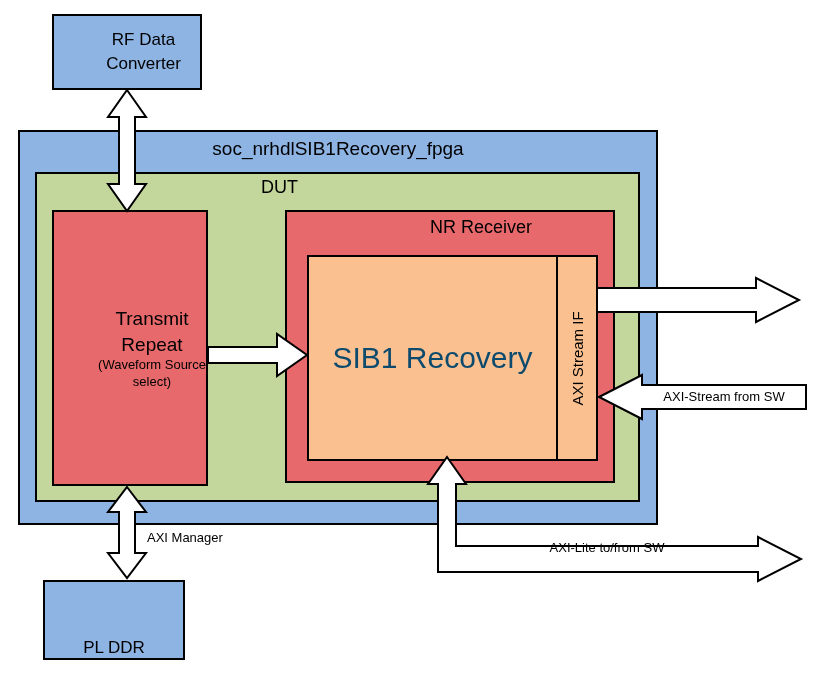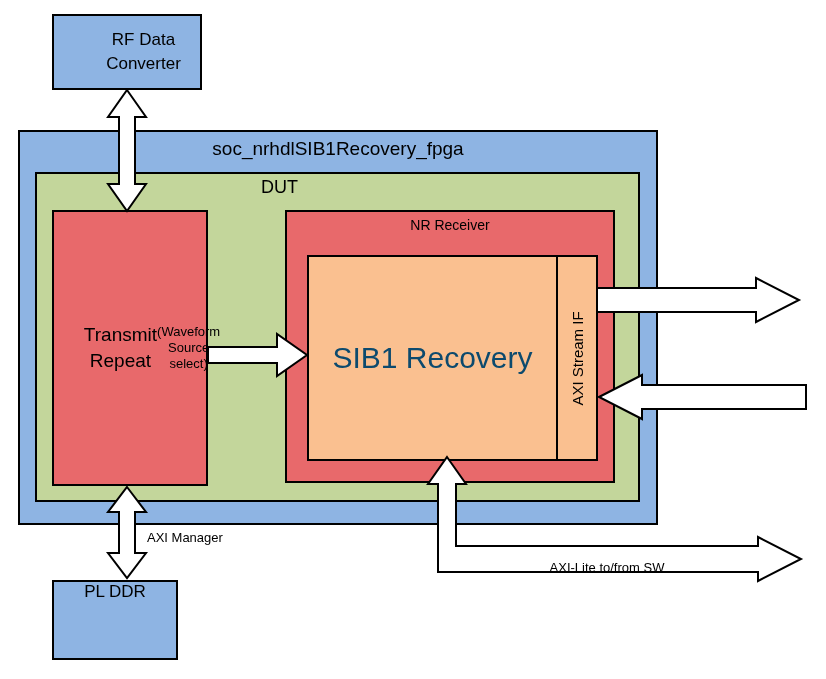--- a/index.html
+++ b/index.html
@@ -21,35 +21,35 @@
     box-sizing: border-box;
   }
   .blue   { background: var(--blue,   #8eb4e3); }
   .green  { background: var(--green,  #c3d69b); }
   .red    { background: var(--red,    #e8696b); }
   .orange { background: var(--orange, #fac090); }
 
   #rf     { left: 52px;  top: 14px;  width: 150px; height: 76px;  display:flex; align-items:center; justify-content:center;padding-left:33px; }
   #fpga   { left: 18px;  top: 130px; width: 640px; height: 395px; }
   #dut    { left: 35px;  top: 172px; width: 605px; height: 330px; }
-  #tr     { left: 52px;  top: 210px; width: 156px; height: 276px; display:flex; align-items:center; justify-content:center;padding-left:44px; }
+  #tr     { left: 52px;  top: 210px; width: 156px; height: 276px; display:flex; flex-direction:column; align-items:center; justify-content:center;padding-left:44px; }
   #nr     { left: 285px; top: 210px; width: 330px; height: 273px; }
   #sib1   { left: 307px; top: 255px; width: 251px; height: 206px; display:flex; align-items:center; justify-content:center; }
   #axisif { left: 556px; top: 255px; width: 42px;  height: 206px; display:flex; align-items:center; justify-content:center; }
-  #plddr  { left: 52px;  top: 580px; width: 126px; height: 80px;  display:flex; align-items:flex-start; justify-content:center; }
+  #plddr  { left: 43px;  top: 580px; width: 142px; height: 80px;  display:flex; align-items:flex-end; justify-content:center; }
 
   .title {
     position: absolute;
     text-align: center;
     color: #000;
     font-size: 19px;
   }
   #fpga-title { left: 18px;  top: 138px; width: 640px; }
   #dut-title  { left: 35px;  top: 177px; width: 489px; font-size: 18px; }
-  #nr-title   { left: 285px; top: 217px; width: 330px; font-size: 14px; }
+  #nr-title   { left: 285px; top: 217px; width: 330px; font-size: 18px; padding-left: 31px; }
 
   .center-label { text-align: center; color: #000; }
   #rf .center-label    { font-size: 17px; width: 100px; line-height: 1.4; }
   #plddr .center-label { font-size: 17px; }
 
   #tr-title    { font-size: 19px; width: 120px; text-align: center; line-height: 1.35; }
   #tr-subtitle { font-size: 13px; width: 140px; text-align: center; line-height: 1.25; }
 
   #sib1-label { font-size: 30px; color: #0c4a6e; white-space: nowrap; }
   #axisif-label {
@@ -75,21 +75,21 @@
     position: absolute;
     font-size: 13px;
     color: #000;
     text-align: center;
     line-height: 24px;
     white-space: nowrap;
     z-index: 5;
   }
   #lbl-to-sw   { left: 600px; top: 288px; width: 156px; }
   #lbl-from-sw { left: 642px; top: 385px; width: 164px; }
-  #lbl-axilite { left: 456px; top: 555px; width: 302px; line-height: 26px; }
+  #lbl-axilite { left: 456px; top: 535px; width: 302px; line-height: 26px; }
   #lbl-aximan  { left: 147px; top: 530px; text-align: left; line-height: 16px; }
 </style>
 </head>
 <body>
 
 <div class="canvas">
 
   <div class="box blue" id="fpga"></div>
   <div class="title" id="fpga-title">soc_nrhdlSIB1Recovery_fpga</div>
 
@@ -122,16 +122,17 @@
 
   <svg class="arrows" width="826" height="679" viewBox="0 0 826 679">
     <polygon points="127,90 146,117 135,117 135,184 146,184 127,211 108,184 119,184 119,117 108,117"></polygon>
     <polygon points="208,347 277,347 277,334 307,355 277,376 277,363 208,363"></polygon>
     <polygon points="597,288 756,288 756,278 799,300 756,322 756,312 597,312"></polygon>
     <polygon points="599,397 642,375 642,385 806,385 806,409 642,409 642,419"></polygon>
     <polygon points="127,487 146,512 135,512 135,553 146,553 127,578 108,553 119,553 119,512 108,512"></polygon>
     <polygon points="447,457 466,484 456,484 456,546 758,546 758,537 801,559 758,581 758,572 438,572 438,484 428,484"></polygon>
   </svg>
 
+  <div class="arrow-label" id="lbl-from-sw">AXI-Stream from SW</div>
   <div class="arrow-label" id="lbl-axilite">AXI-Lite to/from SW</div>
   <div class="arrow-label" id="lbl-aximan">AXI Manager</div>
 
 </div>
 
 </body></html>

